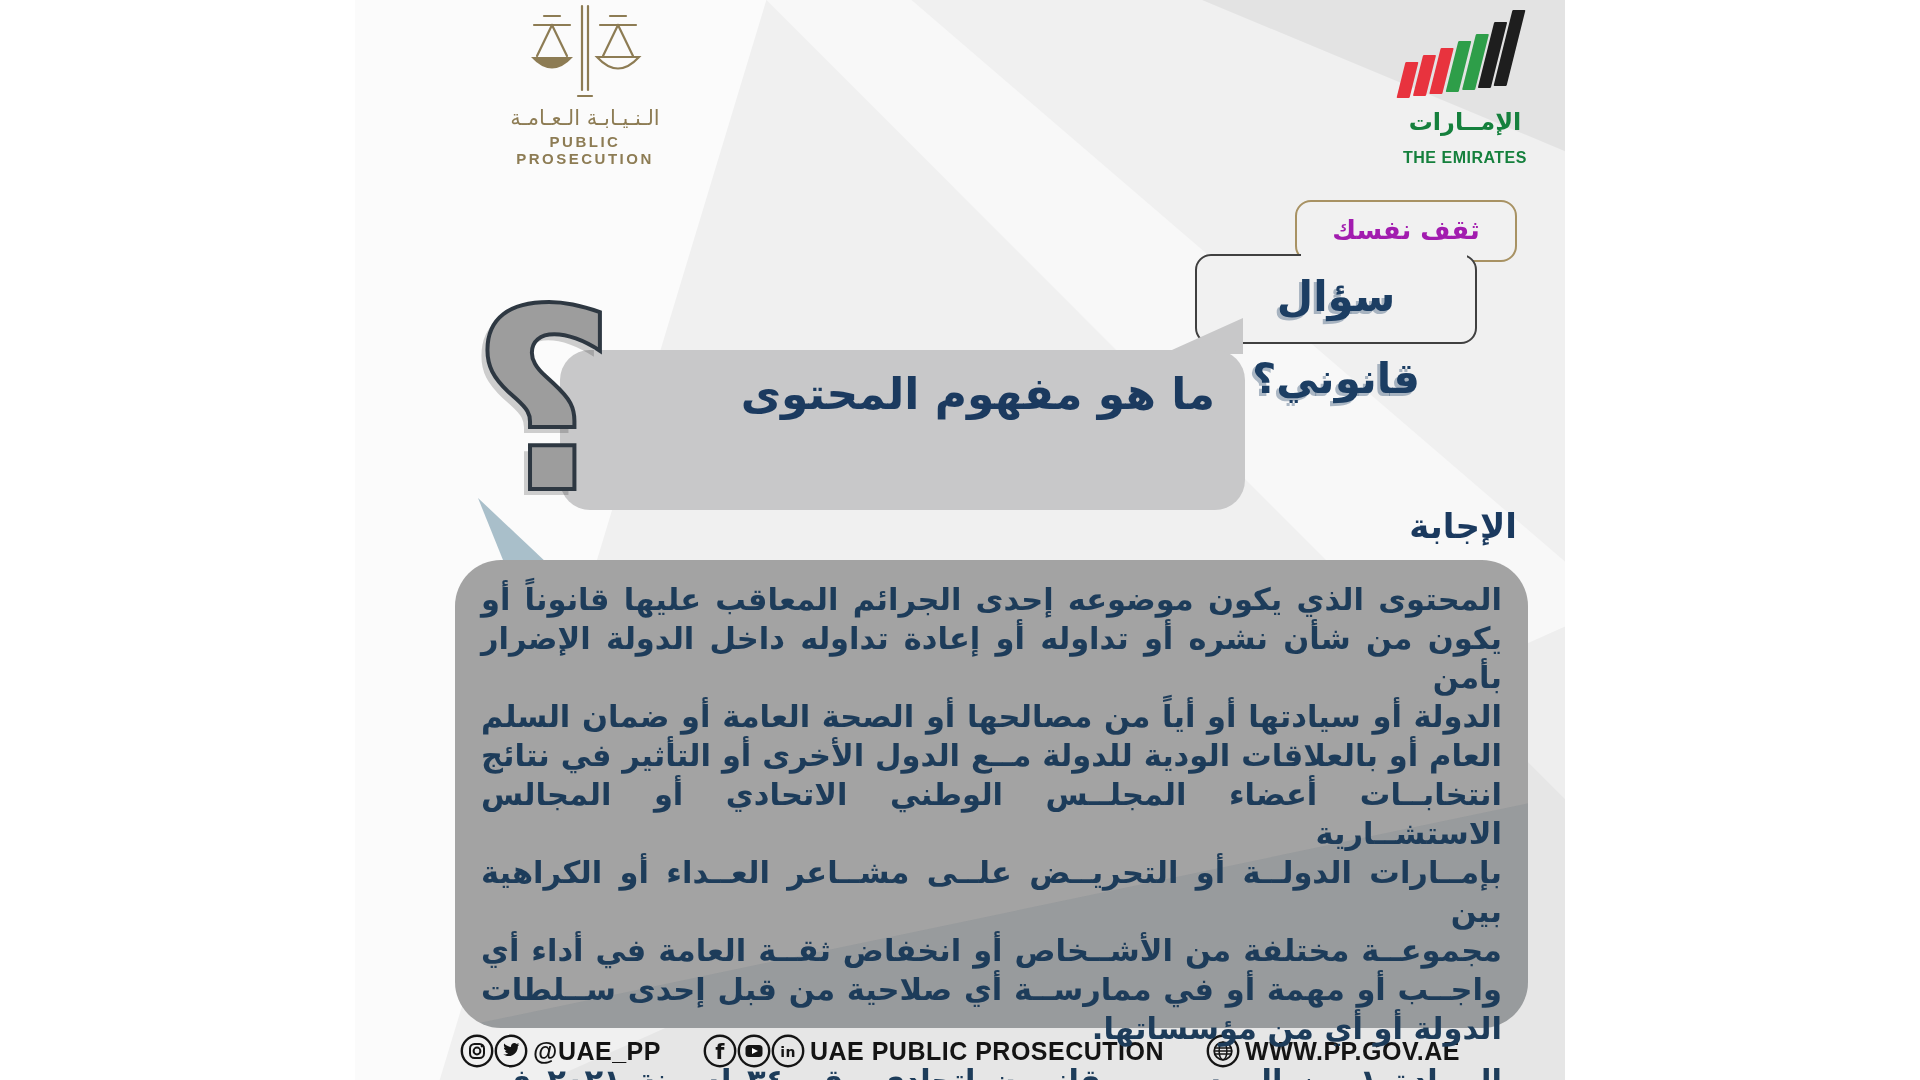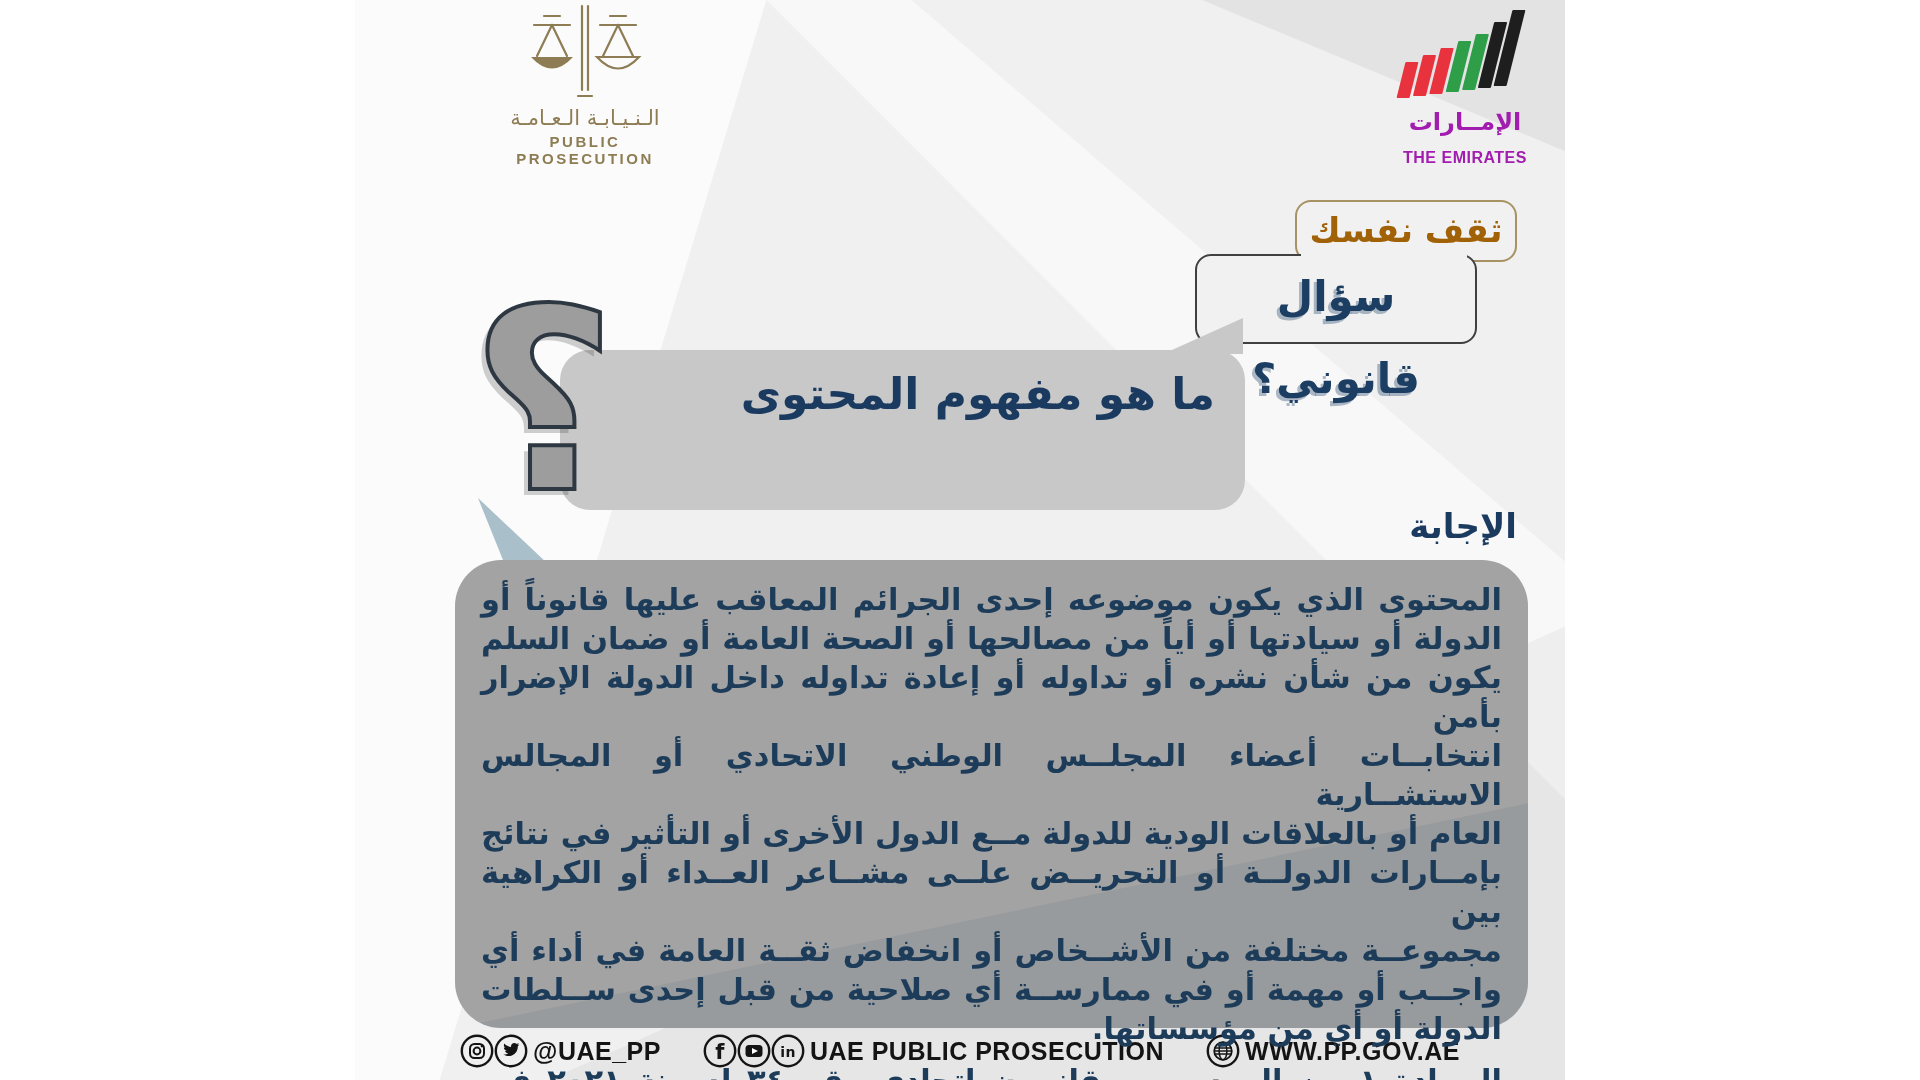--- a/index.html
+++ b/index.html
@@ -15,38 +15,38 @@
   .s4{clip-path:polygon(16% 100%,100% 58%,100% 100%);background:rgba(0,0,0,.04);}
 
   
   .pp{position:absolute;left:128px;top:4px;width:204px;text-align:center;color:#8d7c54;}
   .pp svg{display:block;margin:0 auto;}
   .pp-ar{font-size:21px;letter-spacing:1px;margin-top:2px;direction:rtl;}
   .pp-en{font-size:15px;font-weight:bold;letter-spacing:2.5px;margin-top:3px;
          font-family:"Liberation Sans",sans-serif;}
 
   
-  .emirates{position:absolute;left:1040px;top:8px;width:140px;text-align:center;color:#a21caf;}
+  .emirates{position:absolute;left:1040px;top:8px;width:140px;text-align:center;color:#15803d;}
   .em-bars{position:relative;width:128px;height:96px;margin:0 auto;}
   .em-bar{position:absolute;width:13px;transform:skewX(-14deg);border-radius:1px;}
   .eb1{left:0;  top:54px;height:36px;background:#e8333e;}
   .eb2{left:17px;top:47px;height:41px;background:#e8333e;}
   .eb3{left:34px;top:40px;height:46px;background:#e8333e;}
   .eb4{left:51px;top:33px;height:51px;background:#2e9e49;}
   .eb5{left:68px;top:26px;height:56px;background:#2e9e49;}
   .eb6{left:85px;top:14px;height:66px;background:#1e1e1e;}
   .eb7{left:102px;top:2px;height:76px;background:#1e1e1e;}
   .em-ar{font-size:24px;font-weight:bold;margin-top:4px;direction:rtl;}
   .em-en{font-size:16px;font-weight:bold;letter-spacing:.5px;margin-top:13px;
          font-family:"Liberation Sans",sans-serif;}
 
   
   .badge-top{position:absolute;left:940px;top:200px;width:218px;height:58px;
              border:2px solid #a89263;border-radius:16px;background:#f1f1f1;
-             text-align:center;line-height:56px;font-size:34px;font-weight:bold;color:#a16207;direction:rtl;}
+             text-align:center;line-height:56px;font-size:26px;font-weight:bold;color:#a21caf;direction:rtl;}
   .badge-bottom{position:absolute;left:840px;top:254px;width:278px;height:86px;
              border:2px solid #404040;border-radius:16px;background:#f1f1f1;
              text-align:center;line-height:82px;font-size:42px;font-weight:bold;color:#1c3e63;
              text-shadow:-3px 3px 0 rgba(28,62,99,.35);direction:rtl;}
   .badge-patch{position:absolute;left:946px;top:252px;width:166px;height:10px;background:#f1f1f1;}
 
   
   .qmark{position:absolute;left:116px;top:276px;z-index:5;font-size:252px;line-height:1;
          font-weight:bold;color:#9d9d9d;transform:scaleX(-1);
          -webkit-text-stroke:4px #2e3842;text-shadow:6px 6px 0 rgba(40,40,40,.22);}
@@ -142,24 +142,24 @@
       </div>
     </div>
 
     <div class="ans-label">الإجابة</div>
 
     <div class="a-tail"></div>
     <div class="a-bubble">
       <div class="a-shade"></div>
       <div class="a-text">
         <div class="a-line">المحتوى الذي يكون موضوعه إحدى الجرائم المعاقب عليها قانوناً أو</div>
+        <div class="a-line">يكون من شأن نشره أو تداوله أو إعادة تداوله داخل الدولة الإضرار بأمن</div>
         <div class="a-line">الدولة أو سيادتها أو أياً من مصالحها أو الصحة العامة أو ضمان السلم</div>
-        <div class="a-line">يكون من شأن نشره أو تداوله أو إعادة تداوله داخل الدولة الإضرار بأمن</div>
+        <div class="a-line">العام أو بالعلاقات الودية للدولة مــع الدول الأخرى أو التأثير في نتائج</div>
         <div class="a-line">انتخابــات أعضاء المجلــس الوطني الاتحادي أو المجالس الاستشــارية</div>
-        <div class="a-line">العام أو بالعلاقات الودية للدولة مــع الدول الأخرى أو التأثير في نتائج</div>
         <div class="a-line">بإمــارات الدولــة أو التحريــض علــى مشــاعر العــداء أو الكراهية بين</div>
         <div class="a-line">مجموعــة مختلفة من الأشــخاص أو انخفاض ثقــة العامة في أداء أي</div>
         <div class="a-line">واجــب أو مهمة أو في ممارســة أي صلاحية من قبل إحدى ســلطات</div>
         <div class="a-line end">الدولة أو أي من مؤسساتها.</div>
         <div class="a-line src">المــادة ١ من المرســوم بقانــون اتحادي رقم ٣٤ لســنة ٢٠٢١ في شــأن</div>
 
       </div>
     </div>
 
     <div class="footer">

